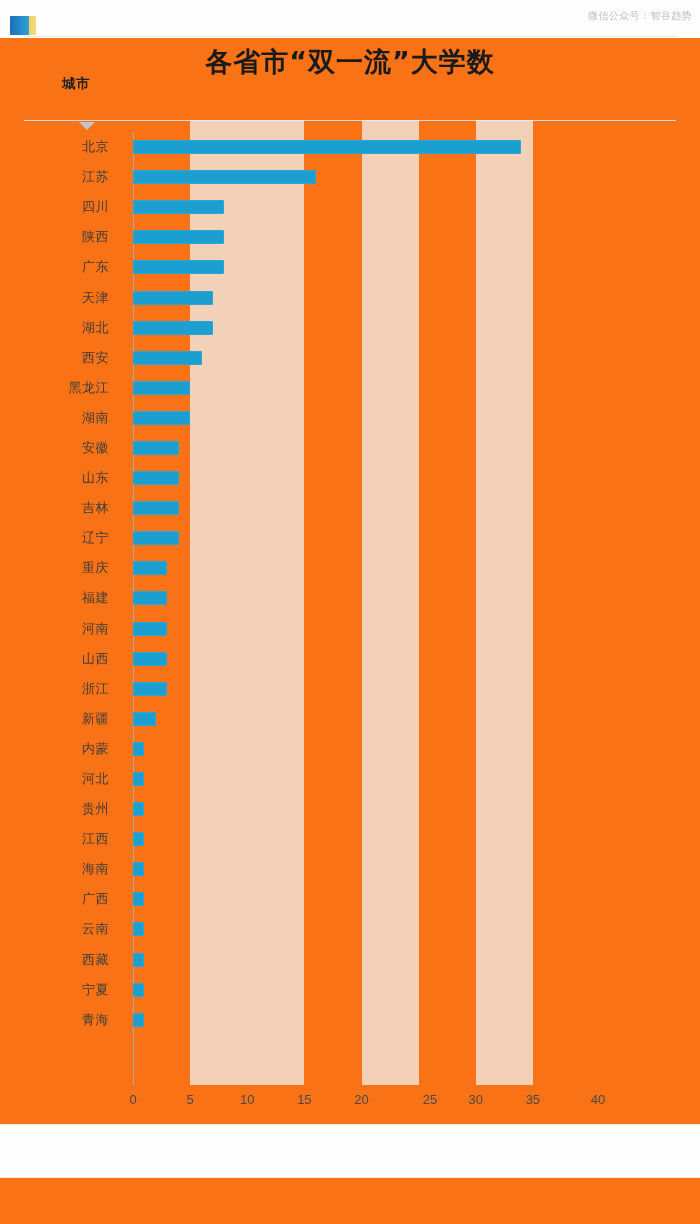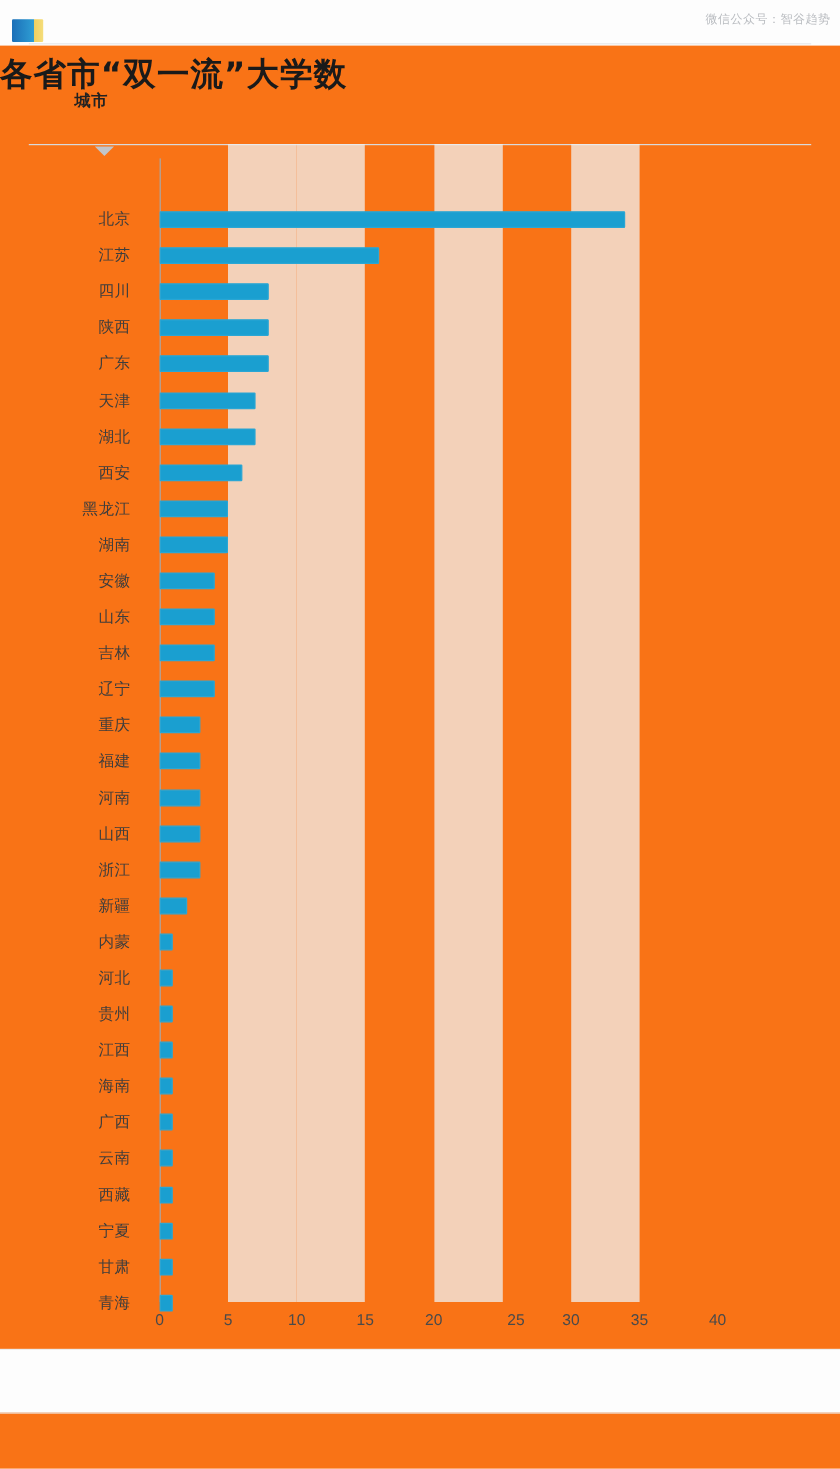--- a/index.html
+++ b/index.html
@@ -36,20 +36,21 @@
   }
   .topbar-rule {
     position: absolute; left: 24px; top: 36px;
     width: 652px; height: 1px; background: #e6e8ea;
   }
 
   
   .chart-title {
     position: absolute; left: 0; top: 44px;
     width: 700px;
+    text-align: center;
     font-size: 27px;
     font-weight: bold;
     color: #1a1a1a;
     letter-spacing: 1px;
     font-family: "DejaVu Sans", "Liberation Sans", sans-serif;
   }
 
   
   .axis-header {
     position: absolute; left: 62px; top: 75px;
@@ -78,21 +79,21 @@
     position: absolute; top: 0; bottom: 0;
     background: #f0f0f0;
     opacity: .75;
   }
   .axis-line {
     position: absolute;
     top: 12px; bottom: 0;
     width: 1px; background: #a9a9a9;
   }
   .rows {
-    position: absolute; left: 0; right: 0; top: 12px; bottom: 0; margin-top: 36px;
+    position: absolute; left: 0; right: 0; top: 12px; bottom: 0;
   }
   .row {
     position: relative;
     height: 30.1px;
     display: flex;
     align-items: center;
   }
   .row-label {
     position: absolute;
     left: 0; width: 85px;
@@ -273,24 +274,20 @@
           <div class="row-label">云南</div>
           <div class="bar" title="云南: 1" style="left: 109px; width: 11.425px; background: rgb(26, 159, 208); border-color: rgb(42, 166, 212);"></div>
         </div>
         <div class="row">
           <div class="row-label">西藏</div>
           <div class="bar" title="西藏: 1" style="left: 109px; width: 11.425px; background: rgb(26, 159, 208); border-color: rgb(42, 166, 212);"></div>
         </div>
         <div class="row">
           <div class="row-label">宁夏</div>
           <div class="bar" title="宁夏: 1" style="left: 109px; width: 11.425px; background: rgb(26, 159, 208); border-color: rgb(42, 166, 212);"></div>
-        </div>
-        <div class="row">
-          <div class="row-label">甘肃</div>
-          <div class="bar" title="甘肃: 1" style="left: 109px; width: 11.425px; background: rgb(26, 159, 208); border-color: rgb(42, 166, 212);"></div>
         </div>
         <div class="row">
           <div class="row-label">青海</div>
           <div class="bar" title="青海: 1" style="left: 109px; width: 11.425px; background: rgb(26, 159, 208); border-color: rgb(42, 166, 212);"></div>
         </div>
       </div>
   </div>
 
   <div class="xaxis" id="xaxis">
       <span class="xtick" style="left: 109px;">0</span>

